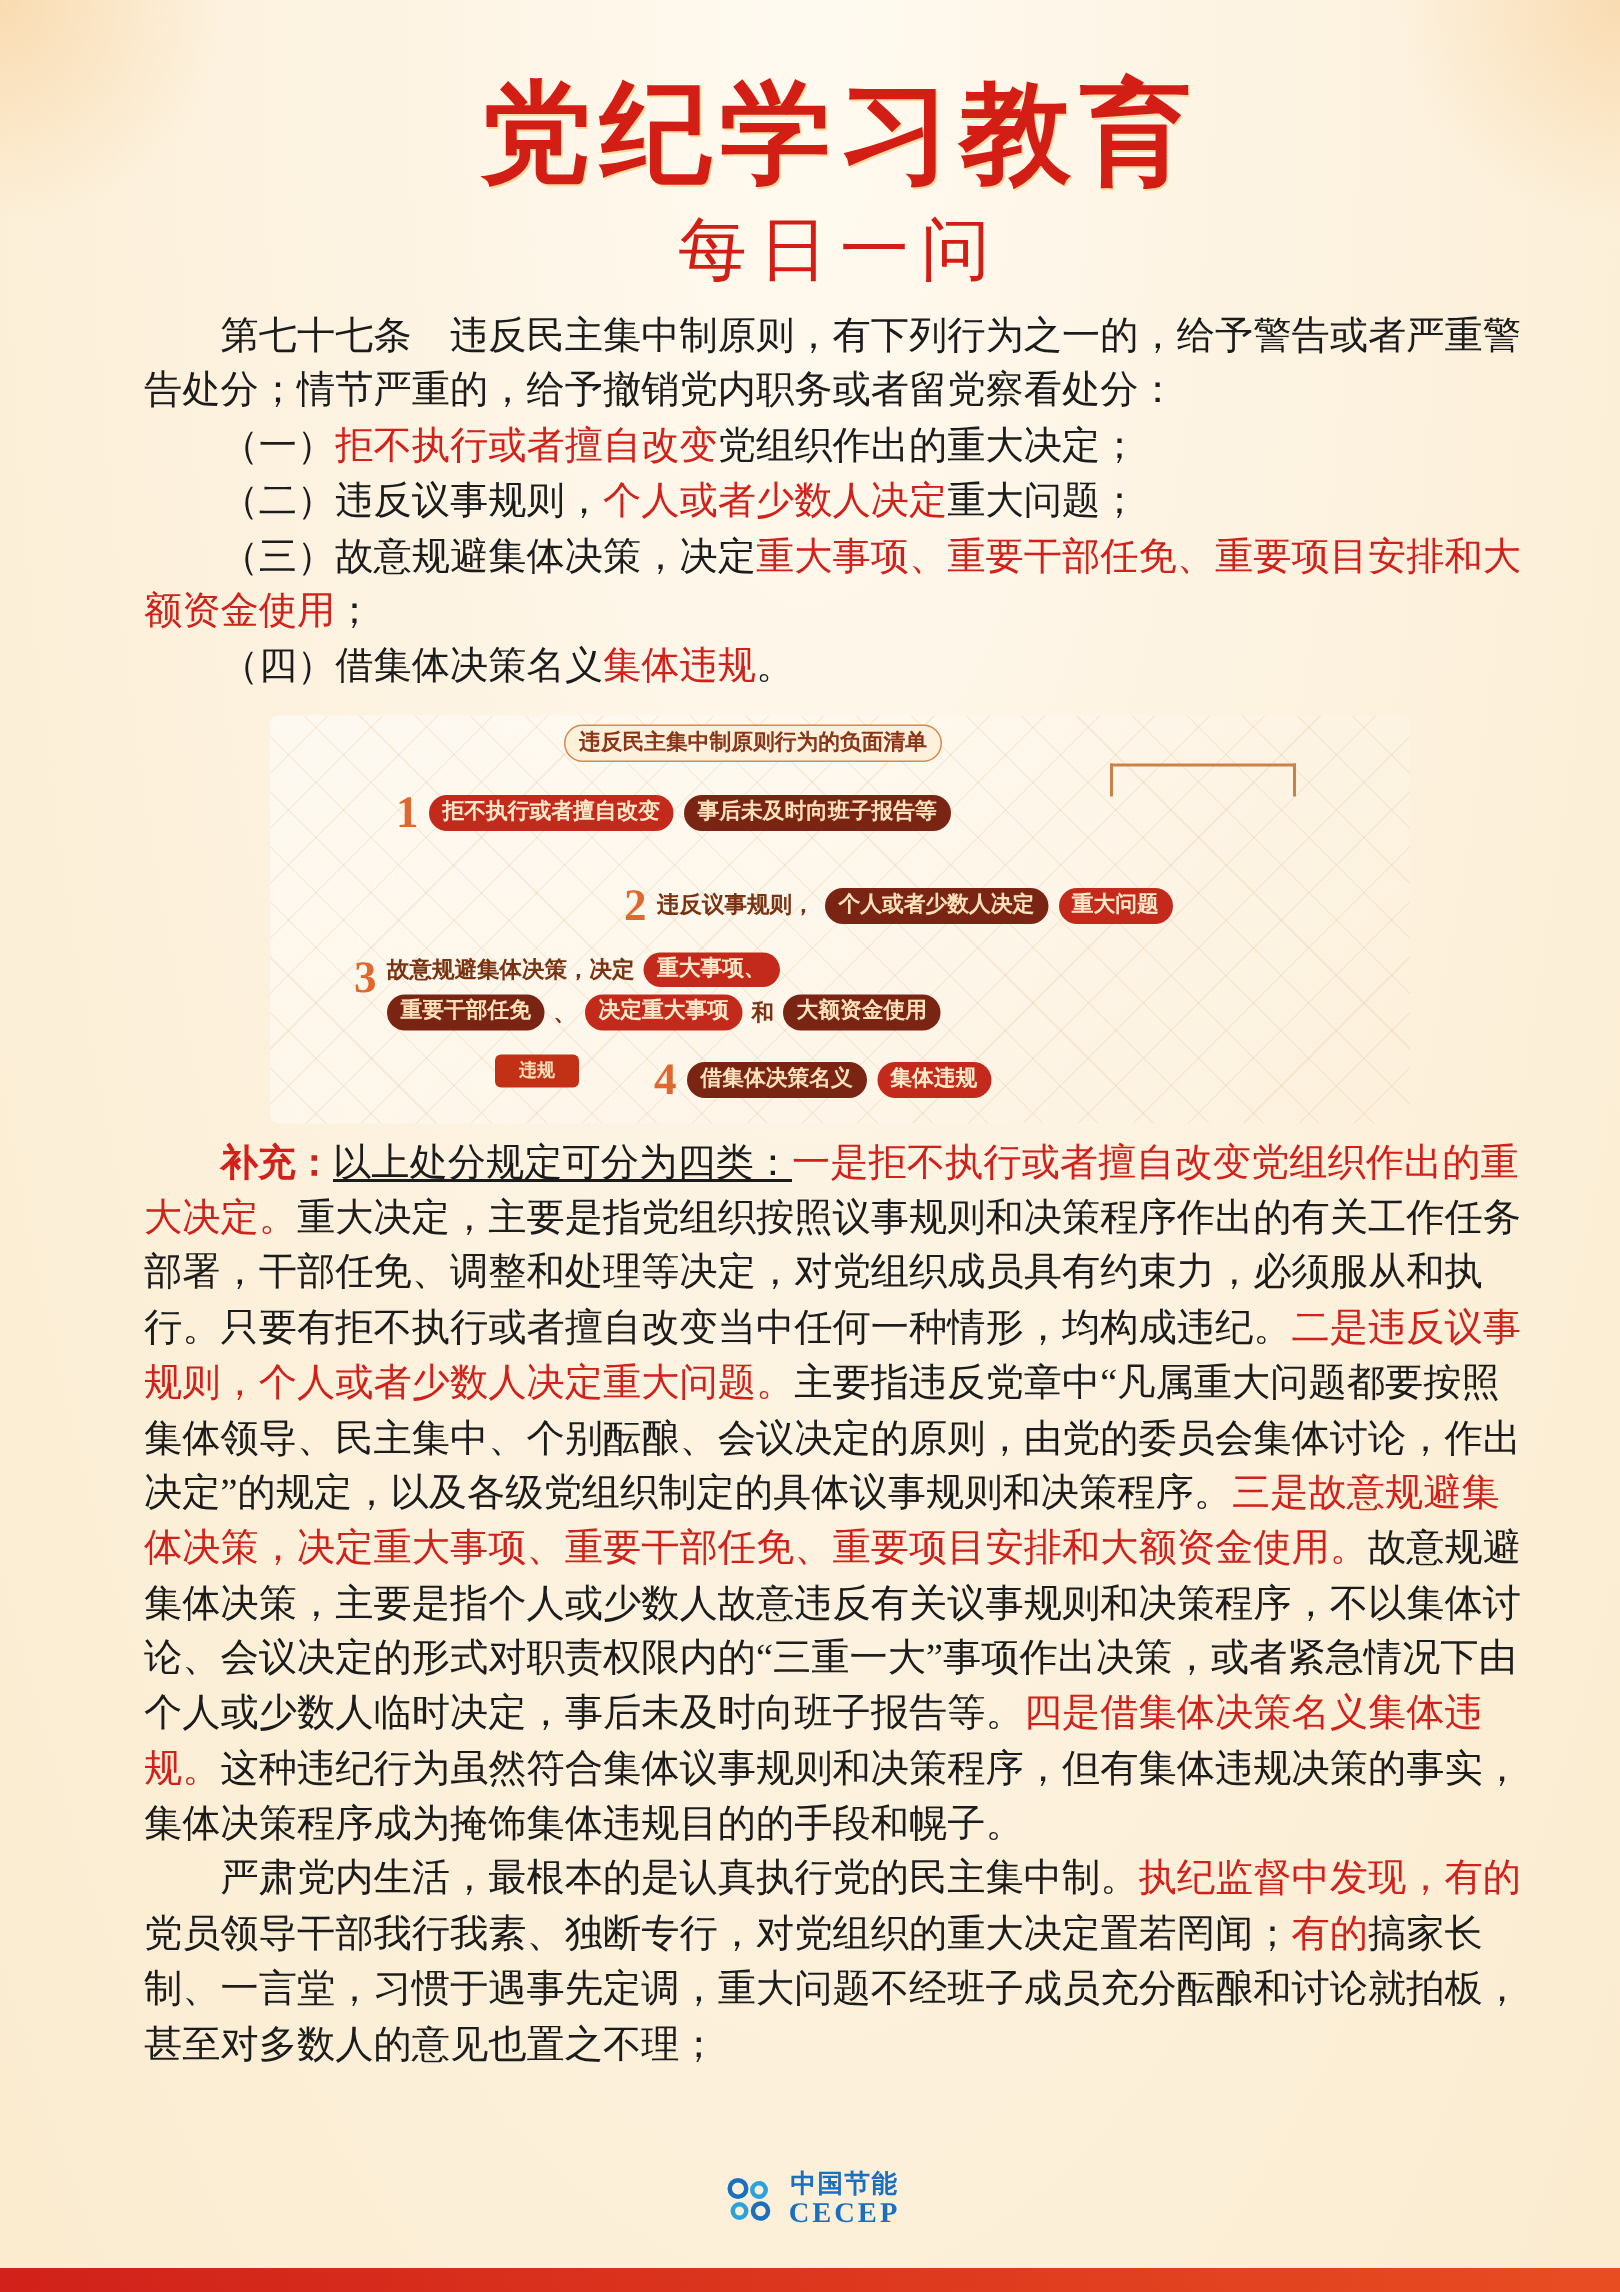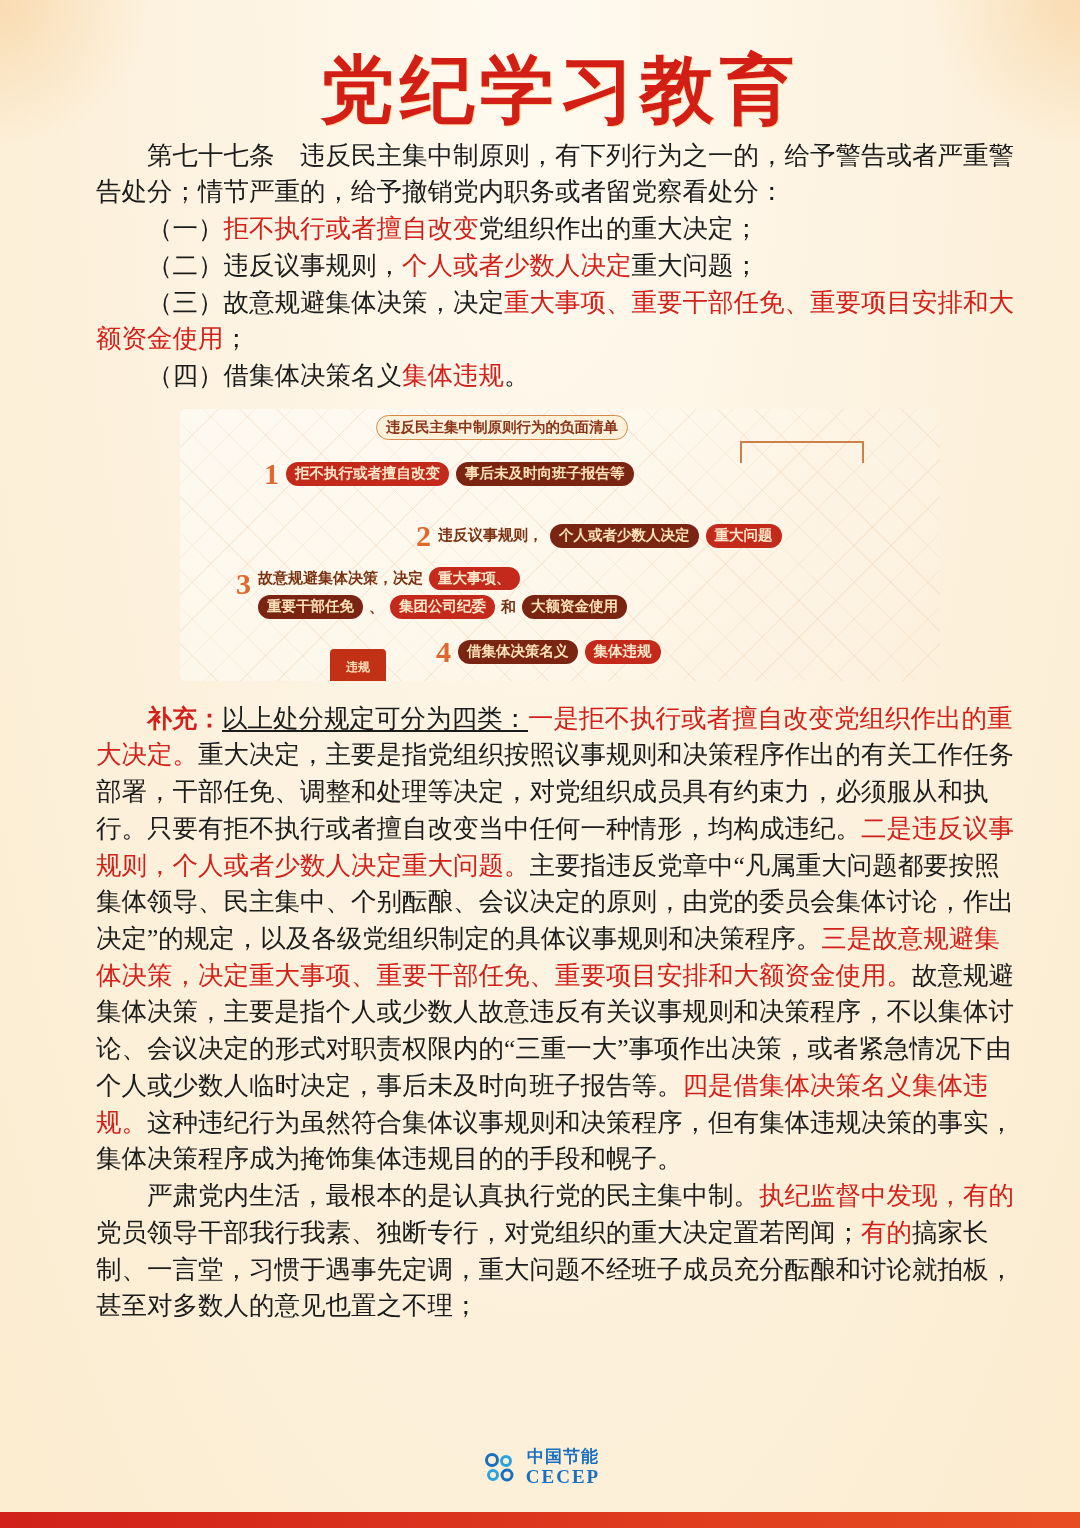--- a/index.html
+++ b/index.html
@@ -180,22 +180,22 @@
   }
   .p-ico.dark .head, .p-ico.dark .body { background: #c1521f; }
   .p-ico.light .head, .p-ico.light .body { background: #efa368; }
   .p-ico.big .head { width: 17px; height: 17px; }
   .p-ico.big .body { width: 29px; height: 34px; }
   .grp-a { left: 100px; top: 94px; }
   .grp-b { left: 536px; top: 48px; }
   .grp-c { left: 530px; top: 160px; }
   .grp-d { left: 128px; top: 208px; }
   .seal {
-    position: absolute; left: 150px; top: 240px;
-    width: 56px; height: 38px; border-radius: 4px;
+    position: absolute; left: 150px; top: 226px;
+    width: 56px; height: 22px; border-radius: 4px;
     background: #c23016; color: #ffe0b8; font-size: 12px;
     display: flex; align-items: center; justify-content: center; font-weight: bold;
   }
   .connector {
     position: absolute; left: 560px; top: 32px; width: 120px; height: 20px;
     border-top: 2px solid #c9834a;
     border-left: 2px solid #c9834a;
     border-right: 2px solid #c9834a;
   }
   .supp-head { font-size: 25px; font-weight: bold; color: #d2211a; }
@@ -223,20 +223,21 @@
 </style>
 </head>
 <body>
 
 <div class="page">
   <div class="corner-tl"></div>
   <div class="corner-tr"></div>
 
   <div class="header">
     <div class="title-main">党纪学习教育</div>
+    <div class="title-sub">每日一问</div>
   </div>
 
   <div class="content">
 
 
     <p class="para">第七十七条　违反民主集中制原则，有下列行为之一的，给予警告或者严重警告处分；情节严重的，给予撤销党内职务或者留党察看处分：</p>
 
     <p class="para">
       <span>（一）</span><span class="red">拒不执行或者擅自改变</span><span>党组织作出的重大决定；</span>
     </p>
@@ -287,21 +288,21 @@
       <div class="row3">
         <span class="num">3</span>
         <span class="stack">
           <span class="line">
             <span class="txt-brown">故意规避集体决策，决定</span>
             <span class="pill pill-red">重大事项、</span>
           </span>
           <span class="line">
             <span class="pill pill-dark">重要干部任免</span>
             <span class="txt-brown">、</span>
-            <span class="pill pill-red">集团公司纪委</span>
+            <span class="pill pill-red">决定重大事项</span>
             <span class="txt-brown">和</span>
             <span class="pill pill-dark">大额资金使用</span>
           </span>
         </span>
       </div>
 
       <div class="people grp-c">
         <span class="p-ico light"><span class="head"></span><span class="body"></span></span>
         <span class="p-ico big dark"><span class="head"></span><span class="body"></span></span>
         <span class="p-ico big"><span class="head"></span><span class="body"></span></span>
@@ -314,21 +315,21 @@
       </div>
       <div class="seal">违规</div>
 
       <div class="row4">
         <span class="num">4</span>
         <span class="pill pill-dark">借集体决策名义</span>
         <span class="pill pill-red">集体违规</span>
       </div>
     </div>
 
-    <p class="para" style="margin-top:20px">
+    <p class="para" style="margin-top:8px">
       <span class="supp-head">补充：</span><span class="u">以上处分规定可分为四类：</span><span class="red">一是拒不执行或者擅自改变党组织作出的重大决定。</span><span>重大决定，主要是指党组织按照议事规则和决策程序作出的有关工作任务部署，干部任免、调整和处理等决定，对党组织成员具有约束力，必须服从和执行。只要有拒不执行或者擅自改变当中任何一种情形，均构成违纪。</span><span class="red">二是违反议事规则，个人或者少数人决定重大问题。</span><span>主要指违反党章中“凡属重大问题都要按照集体领导、民主集中、个别酝酿、会议决定的原则，由党的委员会集体讨论，作出决定”的规定，以及各级党组织制定的具体议事规则和决策程序。</span><span class="red">三是故意规避集体决策，决定重大事项、重要干部任免、重要项目安排和大额资金使用。</span><span>故意规避集体决策，主要是指个人或少数人故意违反有关议事规则和决策程序，不以集体讨论、会议决定的形式对职责权限内的“三重一大”事项作出决策，或者紧急情况下由个人或少数人临时决定，事后未及时向班子报告等。</span><span class="red">四是借集体决策名义集体违规。</span><span>这种违纪行为虽然符合集体议事规则和决策程序，但有集体违规决策的事实，集体决策程序成为掩饰集体违规目的的手段和幌子。</span>
     </p>
 
     <p class="para">
       <span>严肃党内生活，最根本的是认真执行党的民主集中制。</span><span class="red">执纪监督中发现，有的</span><span>党员领导干部我行我素、独断专行，对党组织的重大决定置若罔闻；</span><span class="red">有的</span><span>搞家长制、一言堂，习惯于遇事先定调，重大问题不经班子成员充分酝酿和讨论就拍板，甚至对多数人的意见也置之不理；</span>
     </p>
   </div>
 
   <div class="footer-logo">
     <span class="logo-wrap">

